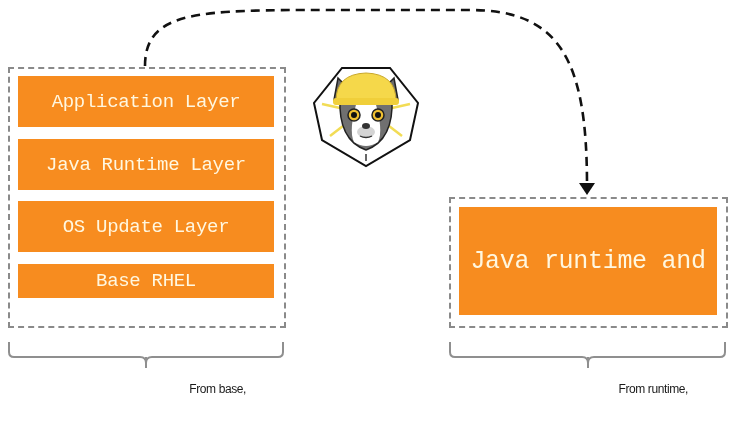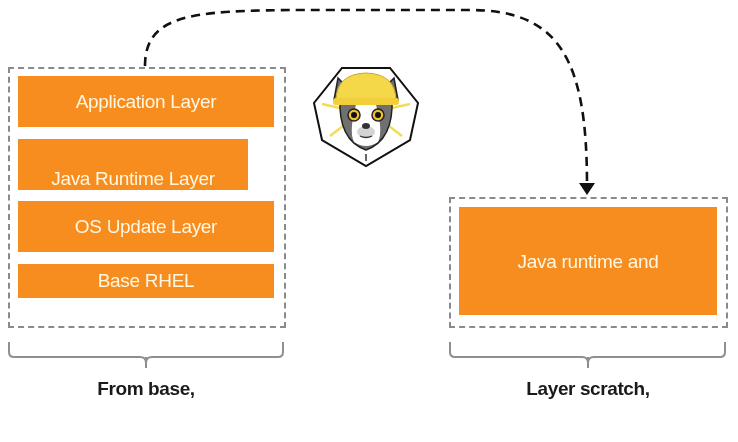--- a/index.html
+++ b/index.html
@@ -1,26 +1,26 @@
 <!DOCTYPE html>
 <html><head>
 <meta charset="utf-8">
 <style>
   html, body { margin: 0; padding: 0; background: #ffffff; }
   body { width: 738px; height: 442px; position: relative; overflow: hidden;
          font-family: "Liberation Sans", sans-serif; }
   .dashed-box { position: absolute; border: 2px dashed #8a8a8a; box-sizing: border-box; }
   .layer { position: absolute; background: #f78c1f; color: #fff7e0;
            display: flex; align-items: center; justify-content: center;
-           font-size: 19px; font-family: Liberation Sans, sans-serif;
+           font-size: 19px; font-family: Liberation Mono, monospace;
            letter-spacing: -0.3px; text-align: center; }
   .layer span { display: block; }
-  .single { line-height: 31px; font-size: 19px; padding: 16px 10px; box-sizing: border-box; }
-  .caption { position: absolute; text-align: center; color: #1a1a1a;
-             font-size: 19px; font-weight: bold; line-height: 30px;
+  .single { line-height: 31px; font-size: 25px; padding: 16px 10px; box-sizing: border-box; }
+  .caption { position: absolute; text-align: right; color: #1a1a1a;
+             font-size: 12px; font-weight: normal; line-height: 30px;
              font-family: "Liberation Sans", sans-serif; letter-spacing: -0.4px; }
   svg.overlay { position: absolute; left: 0; top: 0; }
 </style>
 </head>
 <body>
 
 <svg class="overlay" width="738" height="442" viewBox="0 0 738 442">
 
   <path d="M145 66 C145 10, 200 10, 330 10 L470 10 C560 10, 587 60, 587 185" fill="none" stroke="#111" stroke-width="2.6" stroke-dasharray="9 6"></path>
   <polygon points="579,183 595,183 587,195" fill="#111"></polygon>
@@ -59,33 +59,33 @@
     <ellipse cx="366" cy="126" rx="4" ry="3" fill="#333"></ellipse>
     <path d="M360 136 Q366 139 372 136" fill="none" stroke="#333" stroke-width="1.3"></path>
     <line x1="366" y1="154" x2="366" y2="161" stroke="#333" stroke-width="1.5"></line>
   </g>
 </svg>
 
 <div class="dashed-box" style="left:8px; top:67px; width:278px; height:261px;"></div>
 <div class="layer" style="left:18px; top:76px; width:256px; height:51px;">
   <span>Application Layer</span>
 </div>
-<div class="layer" style="left:18px; top:139px; width:230px; height:51px;align-items:flex-end;">
+<div class="layer" style="left:18px; top:139px; width:256px; height:51px;">
   <span>Java Runtime Layer</span>
 </div>
 <div class="layer" style="left:18px; top:201px; width:256px; height:51px;">
   <span>OS Update Layer</span>
 </div>
 <div class="layer" style="left:18px; top:264px; width:256px; height:34px;">
   <span>Base RHEL</span>
 </div>
 
 <div class="dashed-box" style="left:449px; top:197px; width:279px; height:131px;"></div>
 <div class="layer single" style="left:459px; top:207px; width:258px; height:108px; flex-direction:column;">
   <span>Java runtime and</span>
 </div>
 
 <div class="caption" style="left:46px; top:374px; width:200px;">
   <div>From base,</div>
 </div>
 <div class="caption" style="left:488px; top:374px; width:200px;">
-  <div>Layer scratch,</div>
+  <div>From runtime,</div>
 </div>
 
 </body></html>

